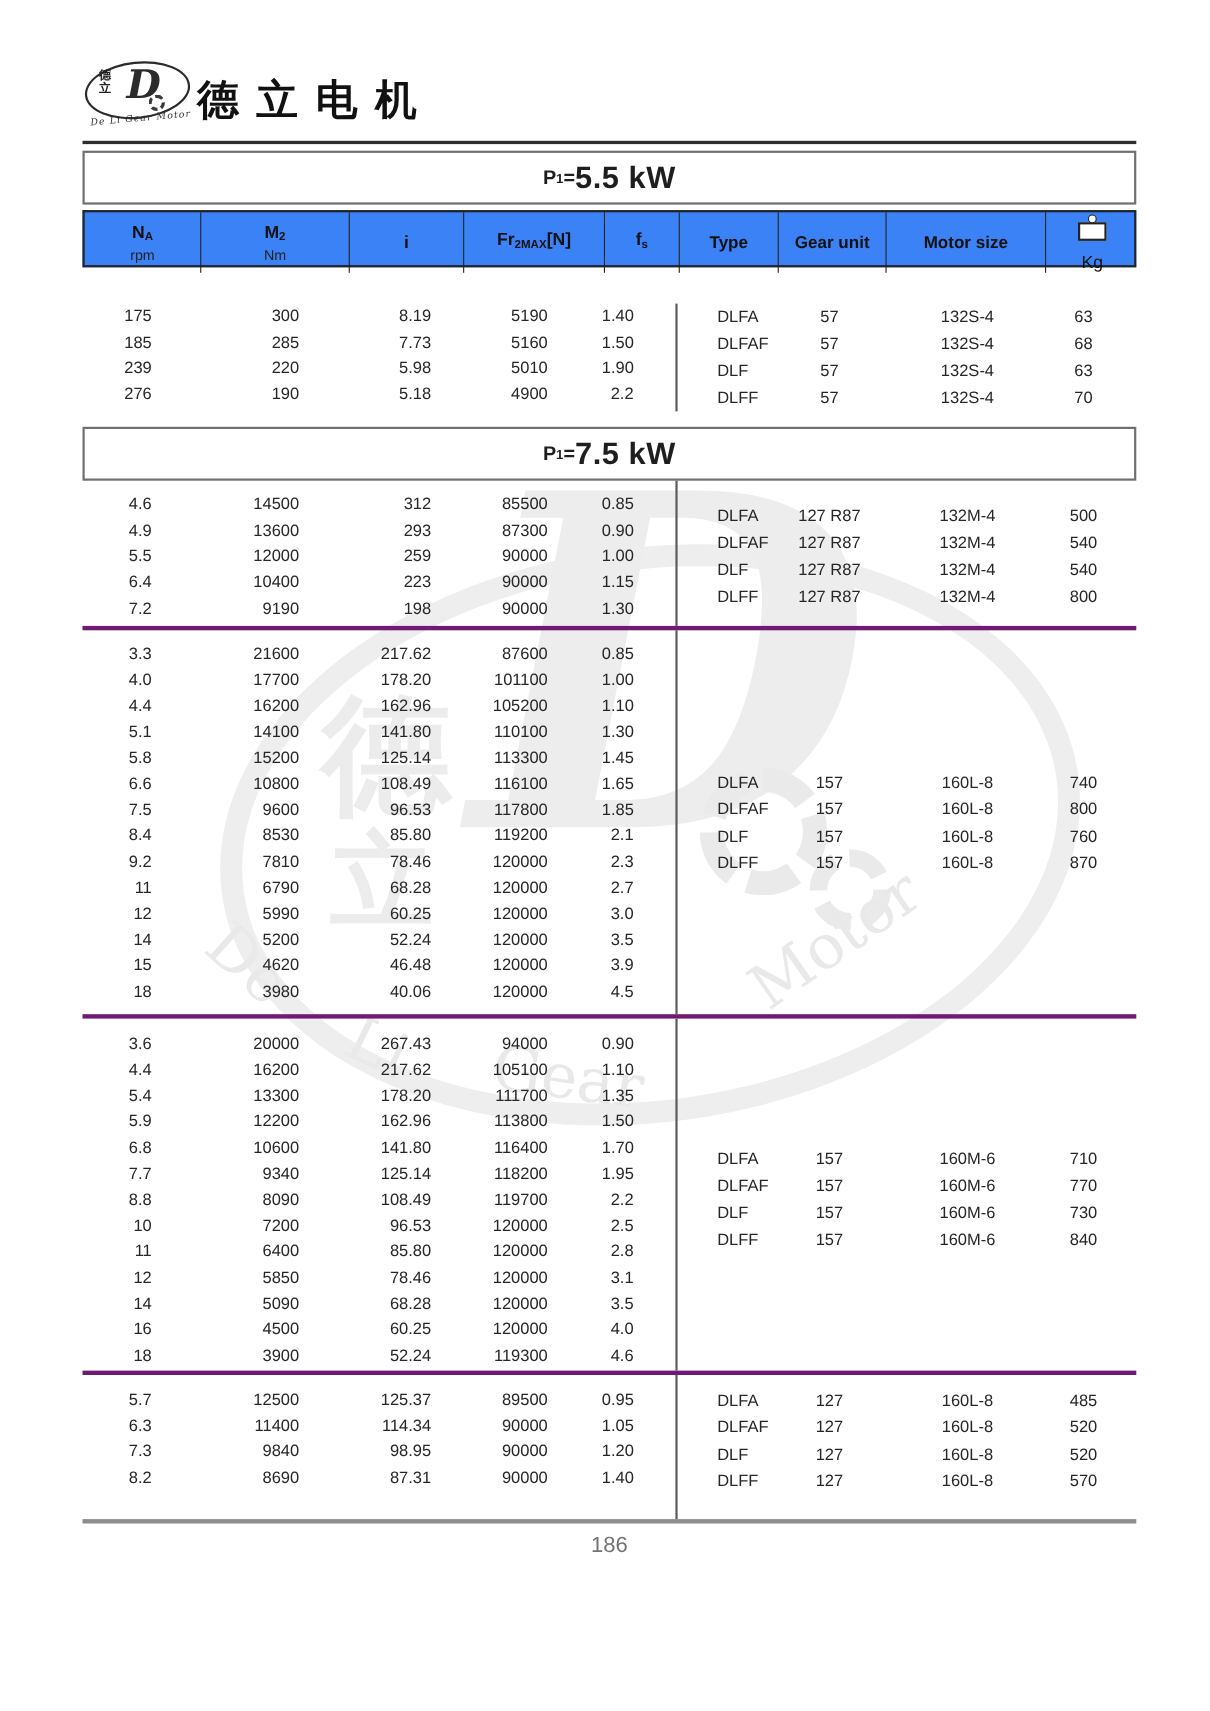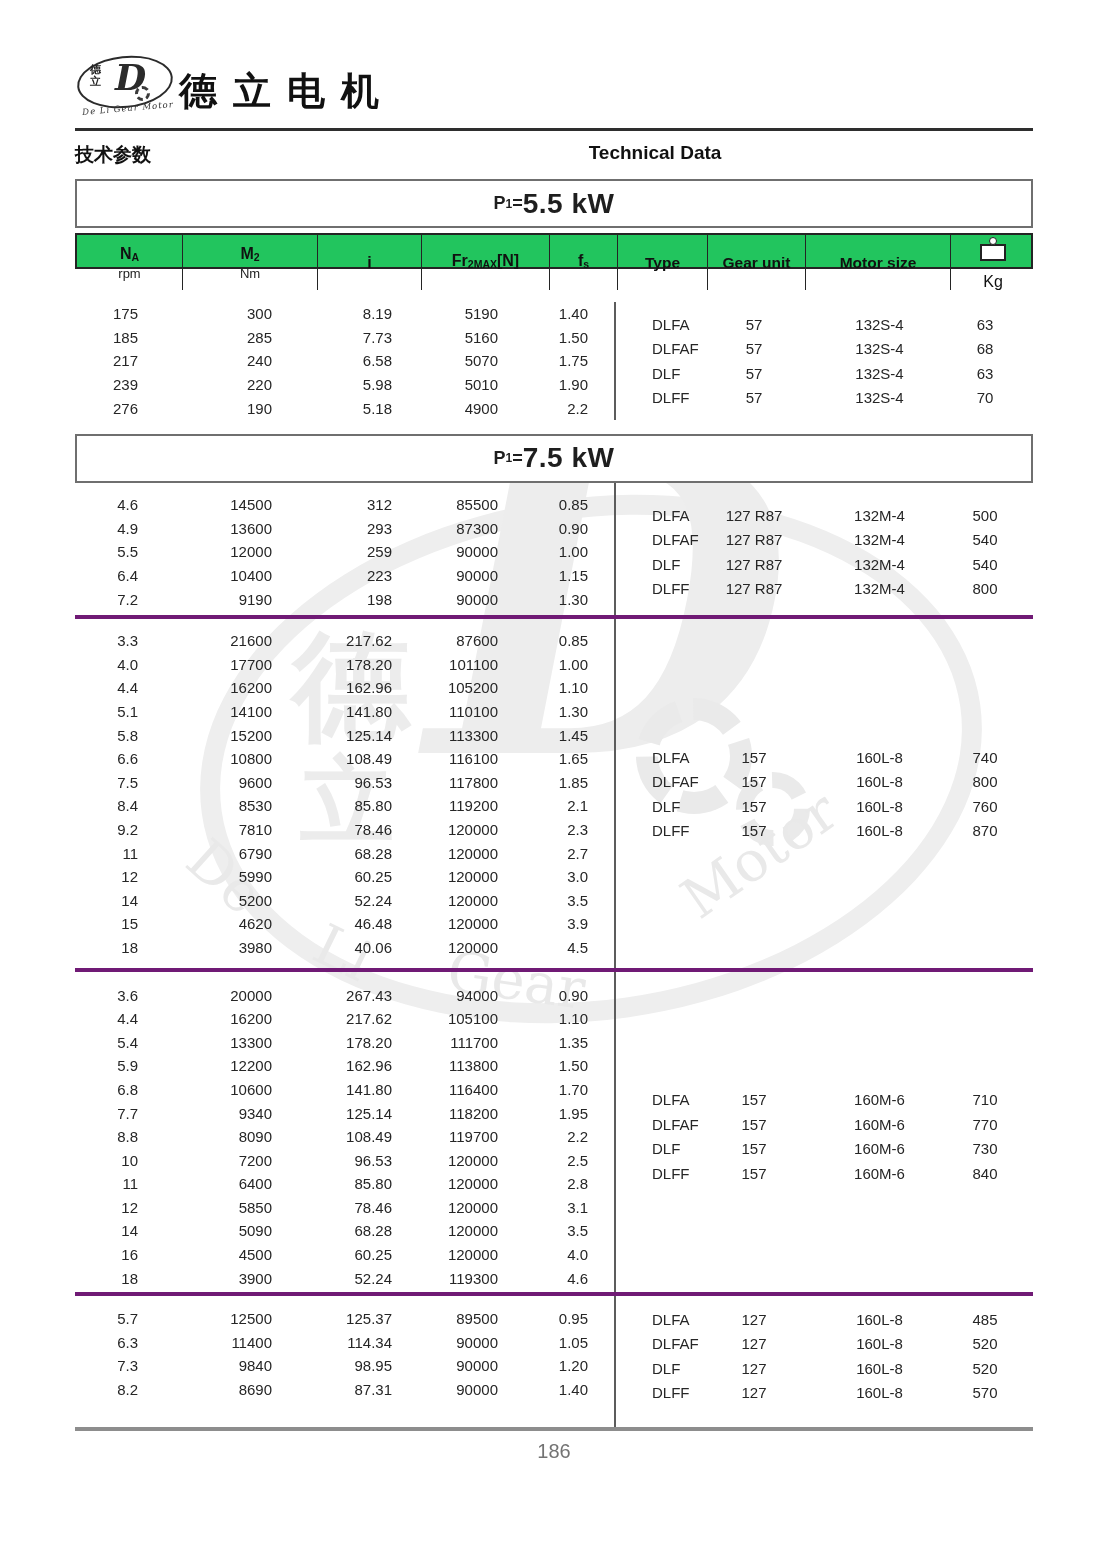--- a/index.html
+++ b/index.html
@@ -56,21 +56,21 @@
     font-size:19px; font-weight:700; color:#111; }
 
   .power-box { height:49px; border:2px solid #6f6f6f; display:flex;
     align-items:center; justify-content:center; margin-top:6px; background:#fff; }
   .power-box.pb2 { margin-top:14px; }
   .pb-p { font-size:18px; font-weight:700; }
   .pb-sub { font-size:12px; font-weight:700; vertical-align:-3px; }
   .pb-eq { font-size:18px; font-weight:700; }
   .pb-val { font-size:28px; font-weight:700; letter-spacing:0.5px; }
 
-  .thead { margin-top:5px; height:36px; display:grid; background:#22c55e;
+  .thead { margin-top:5px; height:52px; display:grid; background:#3b82f6;
     grid-template-columns:105px 135px 104px 128px 68px 90px 98px 145px 85px;
     border:2px solid #242424; }
   .hcell { border-left:1.5px solid #242424; display:flex; flex-direction:column;
     align-items:center; justify-content:center; }
   .hcell:first-child { border-left:none; }
   .h-line { line-height:17px; }
   .h-main { font-size:16px; font-weight:700; color:#111; }
   .h-sub { font-size:10.5px; font-weight:700; color:#111; vertical-align:-2px; }
   .h-unit { font-size:13px; line-height:15px; color:#222; }
   .h-label { font-size:15.5px; font-weight:700; color:#111; }
@@ -92,21 +92,21 @@
   .sB { padding:10px 0 4px; }
   .sC { padding:10px 0 9px; }
   .sD { padding:11px 0 2px; }
   .sE { padding:11px 0 22px; }
   .rule { border-bottom:4px solid #701a75; }
 
   .drow { display:grid; grid-template-columns:105px 135px 104px 128px 68px;
     height:23.6px; align-items:center; }
   .dcell { font-size:15px; color:#262626; text-align:right; white-space:nowrap; }
   .c1 { padding-right:42px; } .c2 { padding-right:43px; } .c3 { padding-right:27px; }
-  .c4 { padding-right:49px; } .c5 { padding-right:27px; }
+  .c4 { padding-right:49px; } .c5 { padding-right:39px; }
 
   .trow { display:grid; grid-template-columns:90px 98px 145px 85px;
     height:24.5px; align-items:center; }
   .tcell { font-size:15px; color:#262626; white-space:nowrap; }
   .t1 { padding-left:37px; text-align:left; }
   .t2 { text-align:center; }
   .t3 { text-align:center; padding-left:8px; }
   .t4 { text-align:center; padding-right:11px; }
 
   .bottom-rule { height:4px; background:#8d8d8d; }
@@ -141,24 +141,20 @@
         </div>
         <div class="logo-d">D</div>
         <div class="logo-gear"></div>
         <div class="logo-arc">De Li Gear Motor</div>
       </div>
       <div class="brand-name">德立电机</div>
     </div>
 
     <div class="top-rule"></div>
 
-    <div class="titles">
-      <div class="title-zh">技术参数</div>
-      <div class="title-en">Technical Data</div>
-    </div>
 
     <div class="power-box">
       <span class="pb-p">P</span>
         <sub class="pb-sub">1</sub>
         <span class="pb-eq">=</span>
         <span class="pb-val">5.5 kW</span>
     </div>
 
     <div class="thead">
       <div class="hcell">
@@ -203,27 +199,20 @@
             <span class="dcell c5">1.40</span>
           </div>
           <div class="drow">
             <span class="dcell c1">185</span>
             <span class="dcell c2">285</span>
             <span class="dcell c3">7.73</span>
             <span class="dcell c4">5160</span>
             <span class="dcell c5">1.50</span>
           </div>
           <div class="drow">
-            <span class="dcell c1">217</span>
-            <span class="dcell c2">240</span>
-            <span class="dcell c3">6.58</span>
-            <span class="dcell c4">5070</span>
-            <span class="dcell c5">1.75</span>
-          </div>
-          <div class="drow">
             <span class="dcell c1">239</span>
             <span class="dcell c2">220</span>
             <span class="dcell c3">5.98</span>
             <span class="dcell c4">5010</span>
             <span class="dcell c5">1.90</span>
           </div>
           <div class="drow">
             <span class="dcell c1">276</span>
             <span class="dcell c2">190</span>
             <span class="dcell c3">5.18</span>

